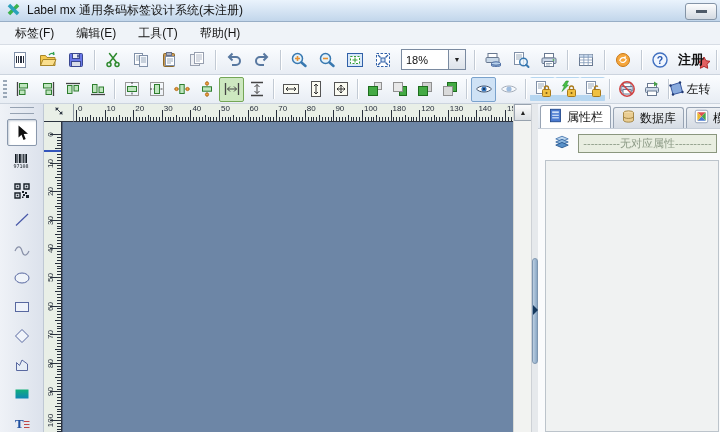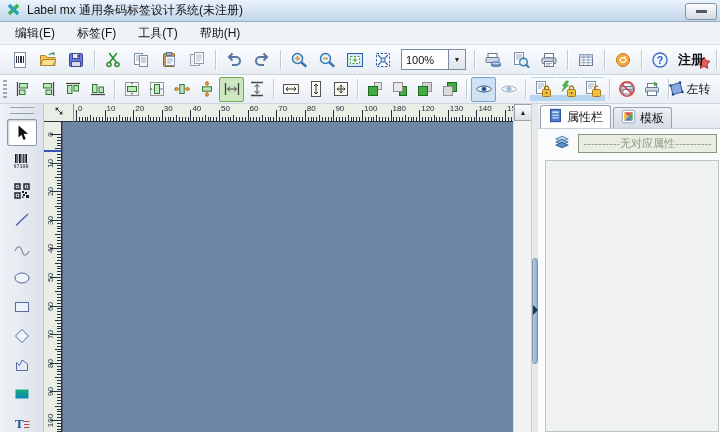--- a/index.html
+++ b/index.html
@@ -91,22 +91,22 @@
         <path d="M2 13L13 2l3 3L5 16z" fill="#3cb24c"></path>
         <path d="M2 5l3-3 11 11-3 3z" fill="#2aa2ba"></path>
       </svg></span>
   <span class="title">Label mx 通用条码标签设计系统(未注册)</span>
   <span class="minbtn">
       <i></i>
     </span>
 </div>
 
 <div class="menubar">
+  <span class="menuitem">标签(F)</span>
   <span class="menuitem">编辑(E)</span>
-  <span class="menuitem">标签(F)</span>
   <span class="menuitem">工具(T)</span>
   <span class="menuitem">帮助(H)</span>
 </div>
 
 <div class="toolbar" id="toolbar-main">
   <span class="grip"></span>
 <div class="tbtn">
       <span style="display: flex;">
         <svg width="18" height="18" viewBox="0 0 18 18" xmlns="http://www.w3.org/2000/svg">
           <rect x="3.5" y="1.5" width="11" height="15" fill="#fff" stroke="#8090a8"></rect>
@@ -220,21 +220,21 @@
     <div class="tbtn">
       <span style="display: flex;">
         <svg width="18" height="18" viewBox="0 0 18 18" xmlns="http://www.w3.org/2000/svg">
           <rect x="2.5" y="2.5" width="13" height="13" fill="#fff" stroke="#3060a8" stroke-dasharray="2.5 1.5"></rect>
           <path d="M6.5 6.5L4 4m7.5 2.5L14 4M6.5 11.5L4 14m7.5-2.5L14 14" stroke="#3060a8" stroke-width="1.3"></path>
           <rect x="7" y="7" width="4" height="4" fill="#cfe0f4" stroke="#3060a8"></rect>
         </svg>
       </span>
     </div>
     <div class="combo">
-      <span class="val">100%</span>
+      <span class="val">18%</span>
       <span class="drop">▼</span>
     </div>
     <i class="tsep"></i>
     <div class="tbtn">
       <span style="display: flex;">
         <svg width="18" height="18" viewBox="0 0 18 18" xmlns="http://www.w3.org/2000/svg">
           <rect x="4" y="2.5" width="9" height="4" fill="#fff" stroke="#687890"></rect>
           <rect x="2" y="6.5" width="13" height="5" rx="1" fill="#c8d8e8" stroke="#687890"></rect>
           <path d="M7.5 12.5v2.2c0 .9 9 .9 9 0v-2.2" fill="#a0c0e0" stroke="#4868a0"></path>
           <ellipse cx="12" cy="12.5" rx="4.5" ry="1.7" fill="#b8d2ec" stroke="#4868a0"></ellipse>
@@ -948,20 +948,28 @@
         <span><svg width="15" height="15" viewBox="0 0 18 18">
               <rect x="3" y="1.5" width="12" height="15" fill="#4a7ad0" stroke="#1c4488"></rect>
               <rect x="5" y="4" width="8" height="2.2" fill="#cfe0f8"></rect>
               <rect x="5" y="8" width="8" height="1.5" fill="#cfe0f8"></rect>
               <rect x="5" y="11" width="8" height="1.5" fill="#cfe0f8"></rect>
             </svg></span>
         <span>属性栏</span>
       </span>
       <span class="rtab">
         <span><svg width="15" height="15" viewBox="0 0 18 18">
+              <ellipse cx="9" cy="4.5" rx="6" ry="2.3" fill="#f5deb0" stroke="#9a7a34"></ellipse>
+              <path d="M3 4.5v9c0 1.3 2.7 2.3 6 2.3s6-1 6-2.3v-9" fill="#e9cd92" stroke="#9a7a34"></path>
+              <path d="M3 9c0 1.3 2.7 2.3 6 2.3s6-1 6-2.3" fill="none" stroke="#9a7a34"></path>
+            </svg></span>
+        <span>数据库</span>
+      </span>
+      <span class="rtab">
+        <span><svg width="15" height="15" viewBox="0 0 18 18">
               <rect x="1.5" y="1.5" width="15" height="15" rx="2" fill="#fff" stroke="#8898b0"></rect>
               <path d="M9 9L4 4h10z" fill="#e05050"></path>
               <path d="M9 9l5-5v10z" fill="#48a848"></path>
               <path d="M9 9l5 5H4z" fill="#4878d0"></path>
               <path d="M9 9L4 14V4z" fill="#e8b830"></path>
             </svg></span>
         <span>模板</span>
       </span>
     </div>
     <div class="prow">

